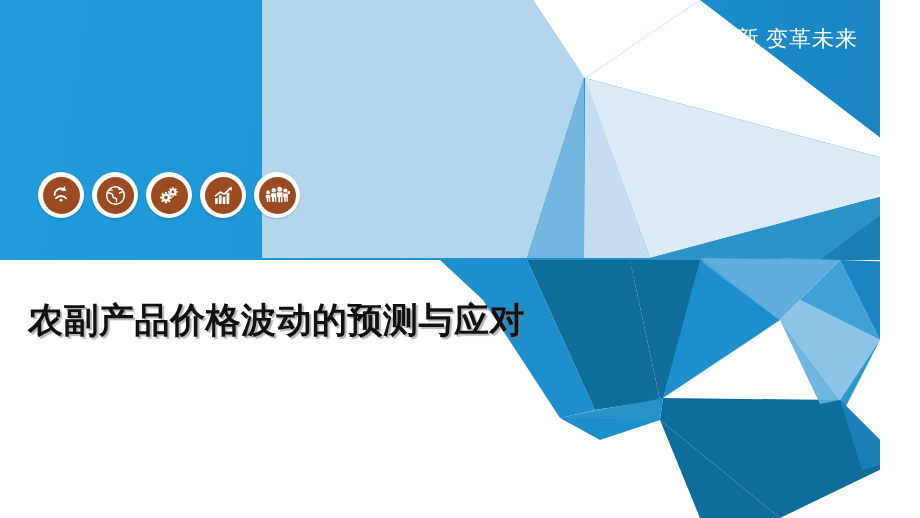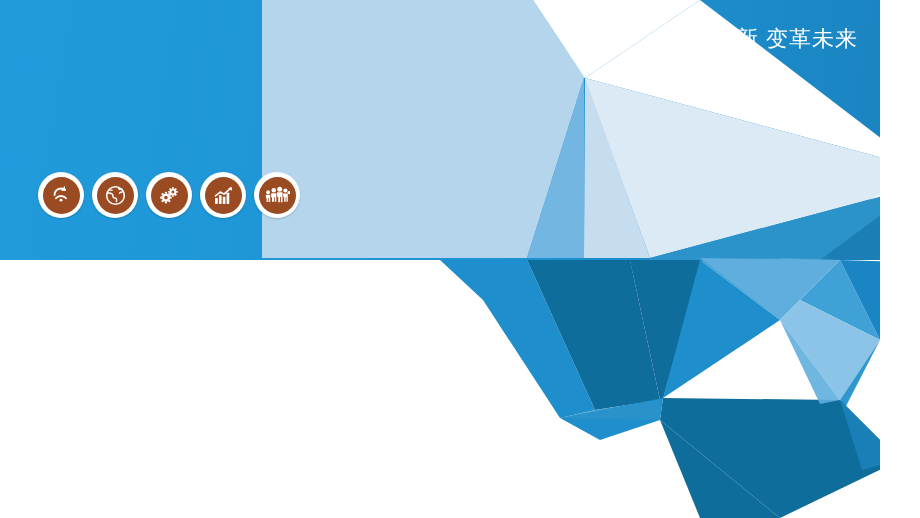--- a/index.html
+++ b/index.html
@@ -10,20 +10,21 @@
   body {
     font-family: "Liberation Sans", "DejaVu Sans", sans-serif;
   }
 
   #slide {
     position: relative;
     width: 880px;
     height: 518px;
     overflow: hidden;
     background: #ffffff;
+    font-family: Liberation Serif, serif;
   }
 
   
   #band {
     position: absolute;
     left: 0;
     top: 0;
     width: 920px;
     height: 260px;
     background: linear-gradient(100deg, #219BDB 0%, #1D93D4 55%, #1A82BE 100%);
@@ -234,14 +235,15 @@
           <path d="M12.4 8.7h5.8v10.2h-1.6v-5.4h-.9v5.4h-1.9v-5.4h-1z"></path>
           <circle cx="21.2" cy="6.8" r="2.2"></circle>
           <path d="M18.7 9.8h5v8.6h-1.4v-4.6h-.8v4.6h-1.6v-4.6h-.8z"></path>
           <circle cx="25.1" cy="8.9" r="1.7"></circle>
         </svg>
       </div>
     </div>
 
   </div>
 
+  <div id="title">农副产品价格波动的预测与应对</div>
 
 </div>
 
 </body></html>

